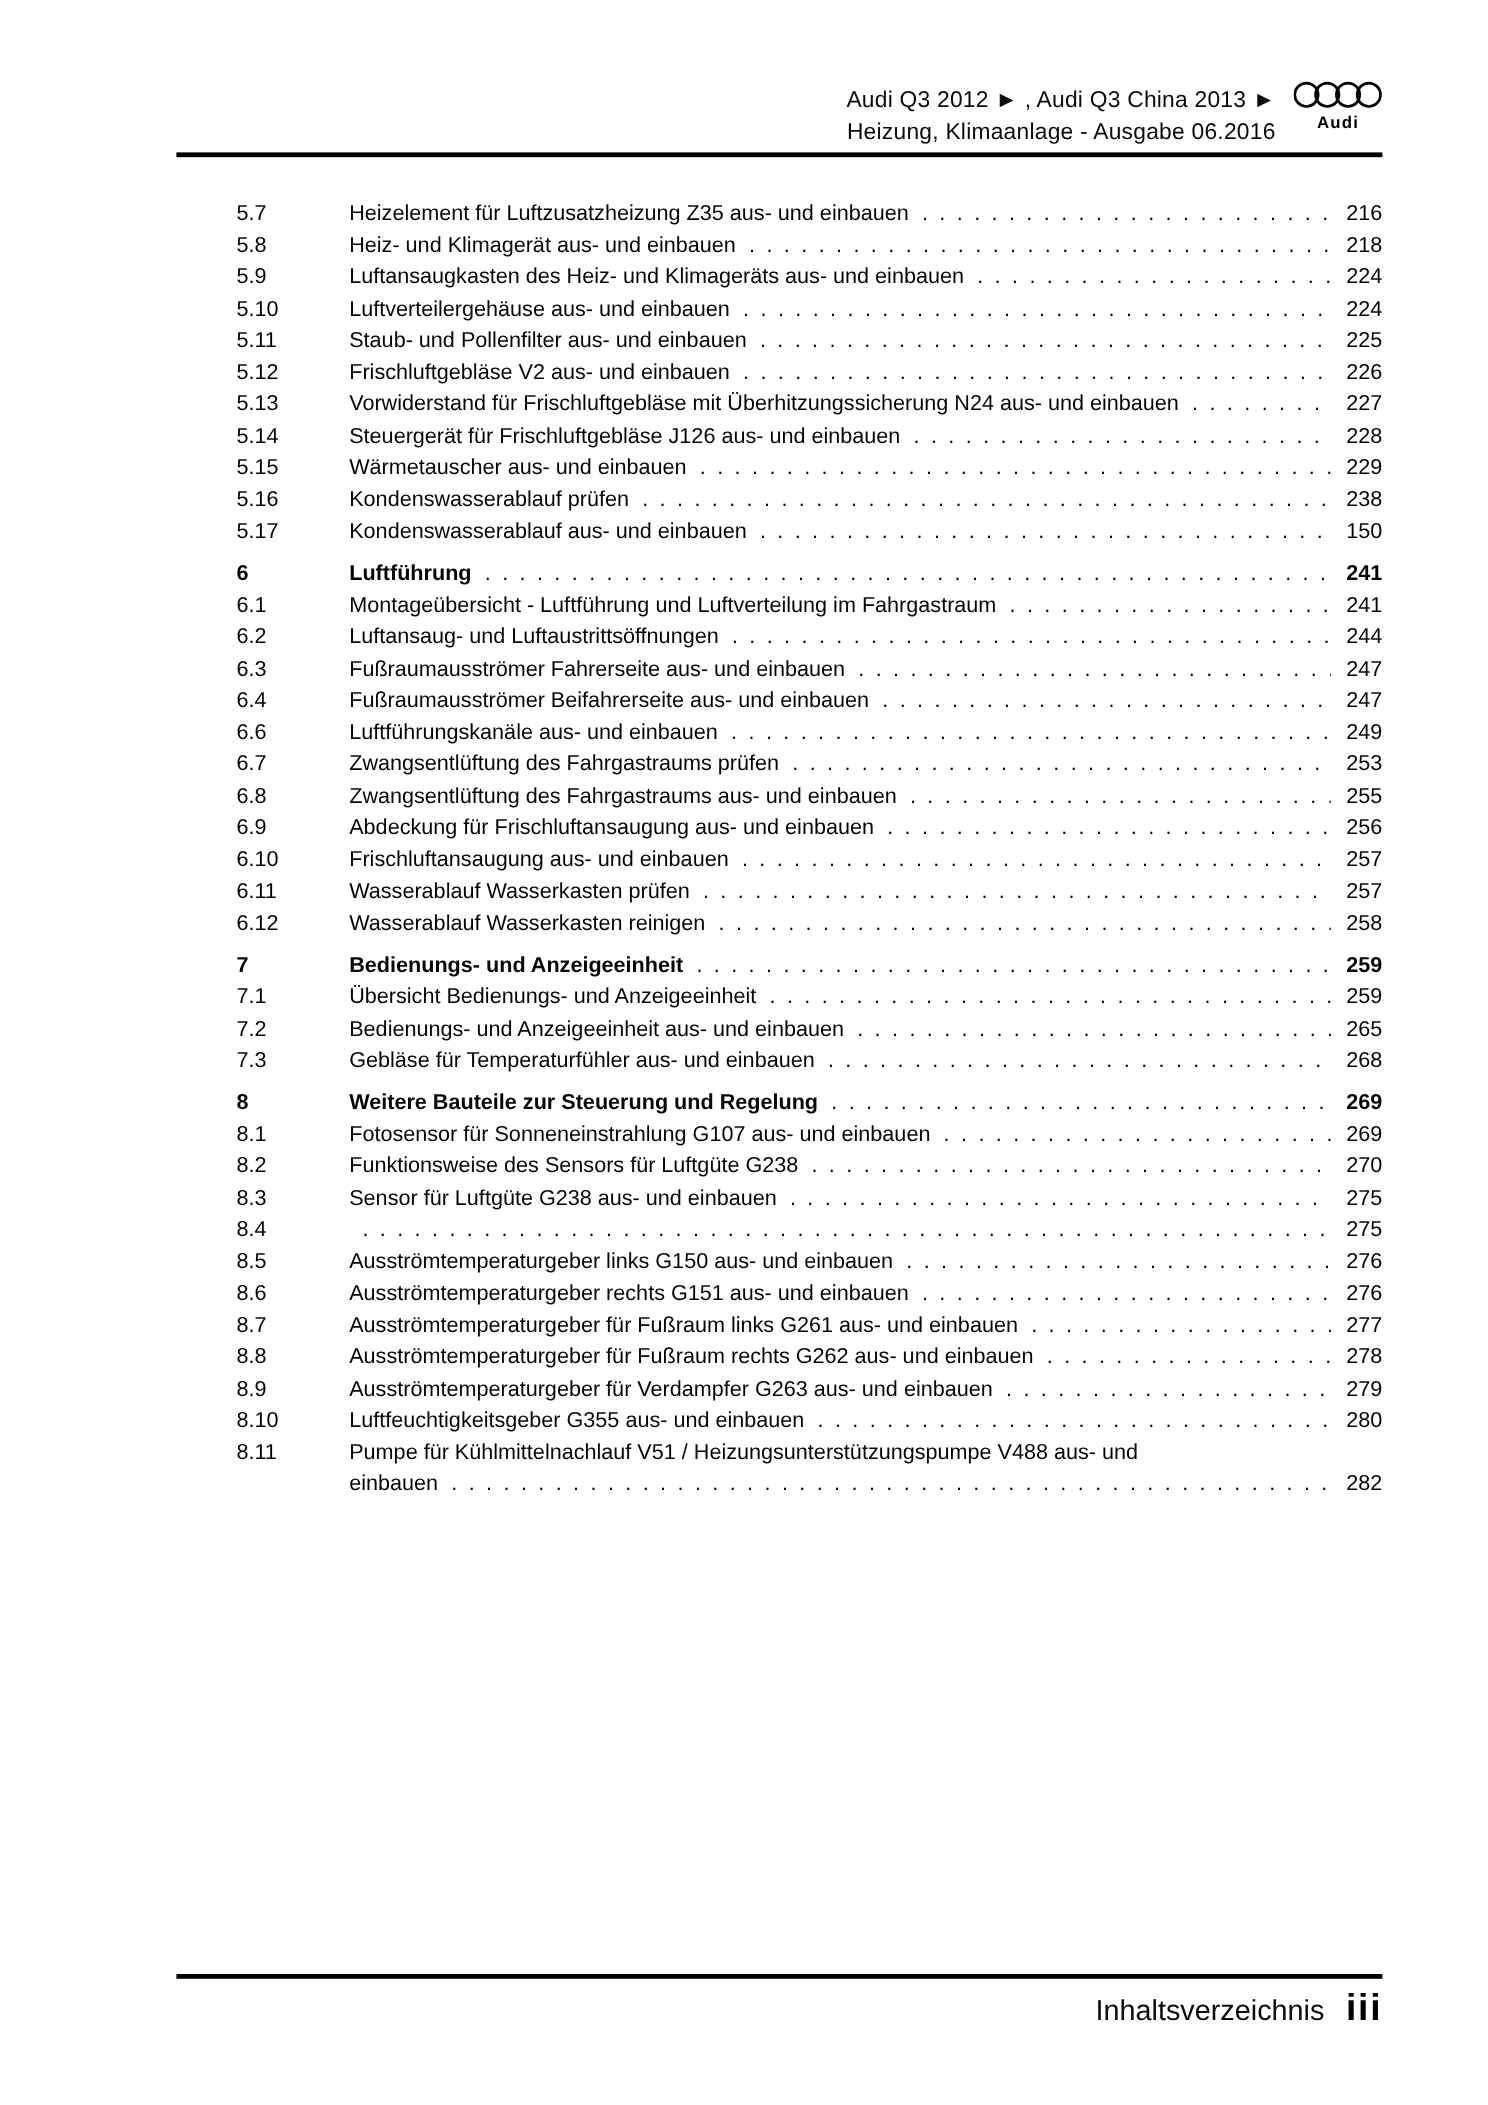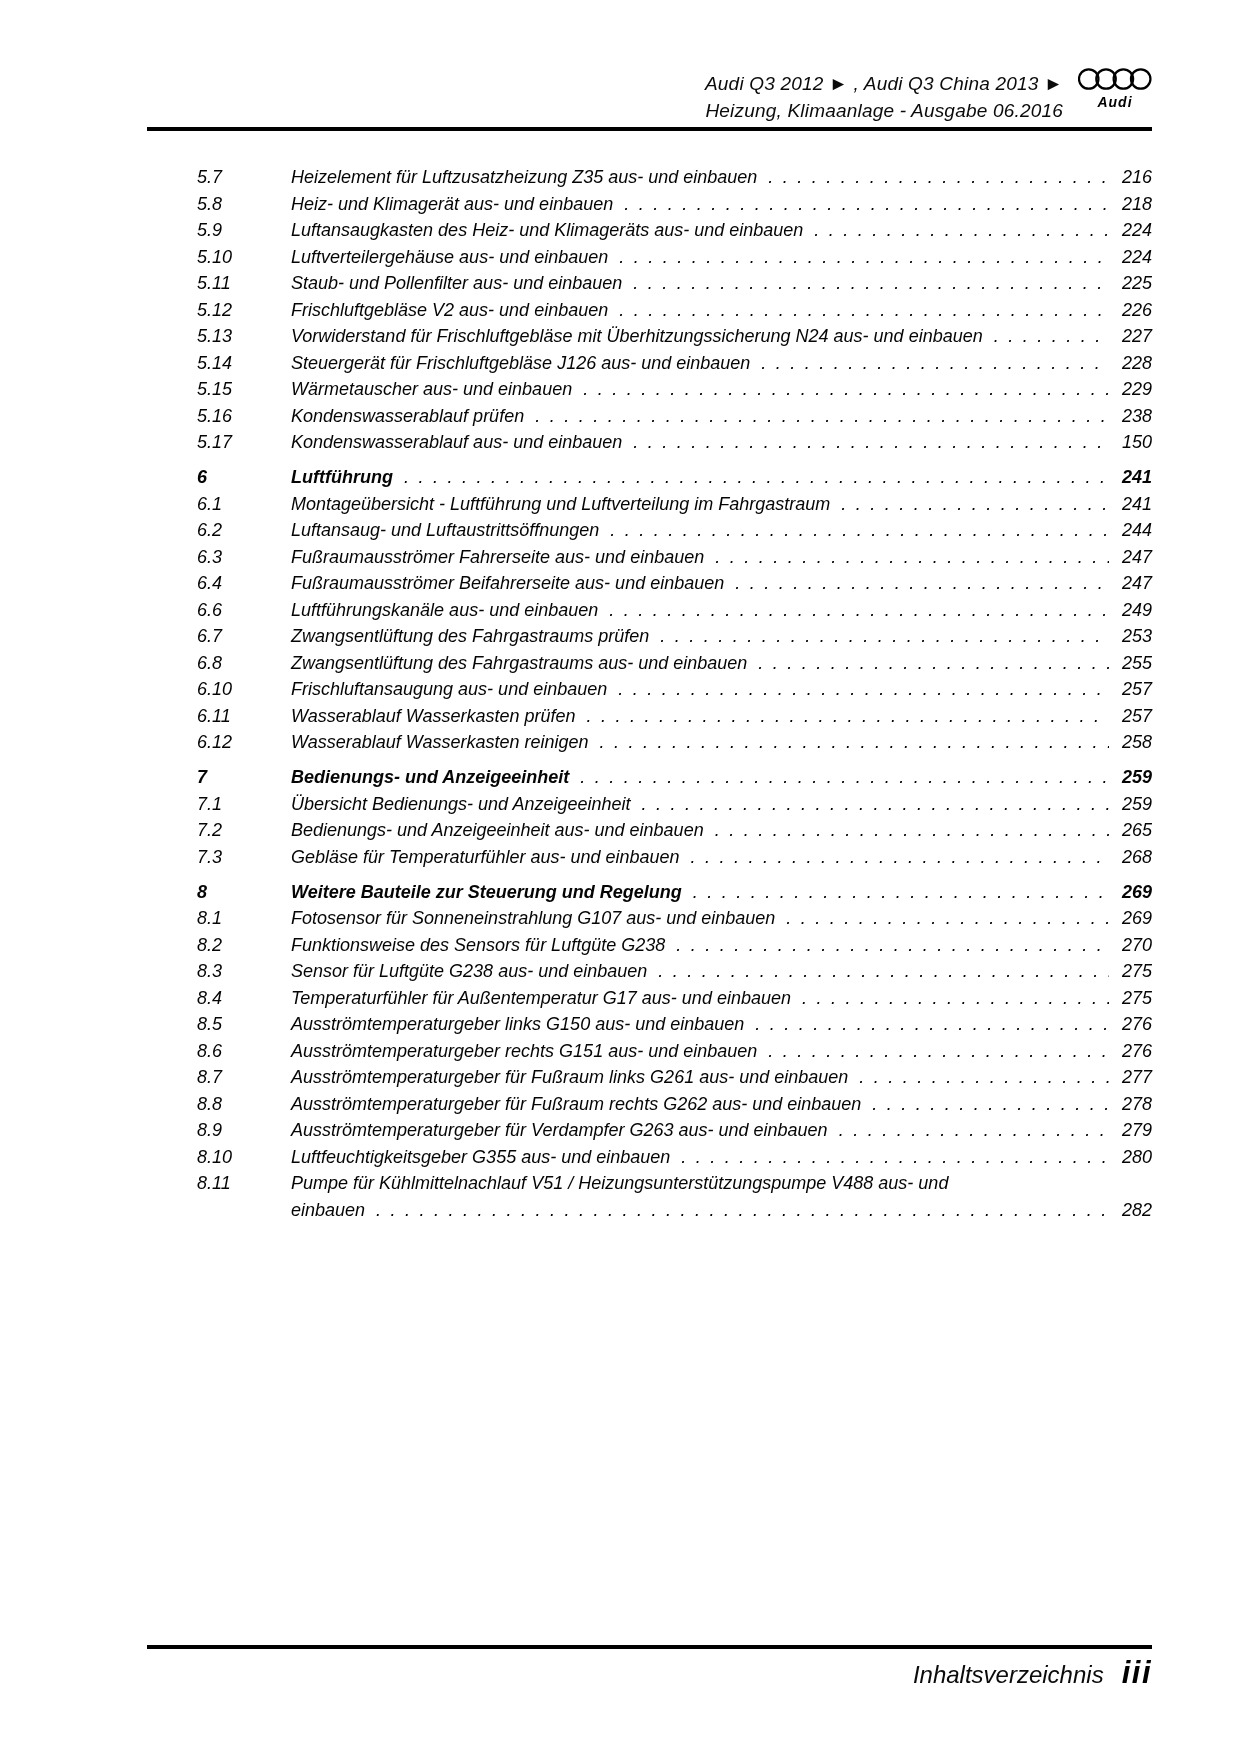--- a/index.html
+++ b/index.html
@@ -1,21 +1,21 @@
 <!DOCTYPE html>
 <html><head>
 <meta charset="utf-8">
 <style>
   html,body{margin:0;padding:0;}
   body{
     width:1240px;height:1754px;background:#ffffff;
     font-family:"Liberation Sans", sans-serif;color:#000;
     position:relative;overflow:hidden;
   }
-  .page{position:absolute;inset:0;font-style:italic;}
+  .page{position:absolute;inset:0;}
 
   
   .header{
     position:absolute;top:66px;left:147px;width:1005px;
     display:flex;justify-content:flex-end;align-items:flex-start;gap:15px;
   }
   .header-text{
     text-align:right;font-size:19px;line-height:27px;color:#0b0b0b;
     letter-spacing:.2px;margin-top:4px;
   }
@@ -289,20 +289,30 @@
     <span class="num">6.8</span>
     <span class="body">
       <span class="line">
         <span class="title">Zwangsentlüftung des Fahrgastraums aus- und einbauen</span>
         <span class="leader"></span>
         <span class="pg">255</span>
       </span>
     </span>
   </div>
 
+  <div class="toc-row">
+    <span class="num">6.9</span>
+    <span class="body">
+      <span class="line">
+        <span class="title">Abdeckung für Frischluftansaugung aus- und einbauen</span>
+        <span class="leader"></span>
+        <span class="pg">256</span>
+      </span>
+    </span>
+  </div>
 
   <div class="toc-row">
     <span class="num">6.10</span>
     <span class="body">
       <span class="line">
         <span class="title">Frischluftansaugung aus- und einbauen</span>
         <span class="leader"></span>
         <span class="pg">257</span>
       </span>
     </span>
@@ -415,21 +425,20 @@
         <span class="leader"></span>
         <span class="pg">275</span>
       </span>
     </span>
   </div>
 
   <div class="toc-row">
     <span class="num">8.4</span>
     <span class="body">
       <span class="line">
-        <span class="title">Temperaturfühler für Außentemperatur G17 aus- und einbauen</span>
         <span class="leader"></span>
         <span class="pg">275</span>
       </span>
     </span>
   </div>
 
   <div class="toc-row">
     <span class="num">8.5</span>
     <span class="body">
       <span class="line">

